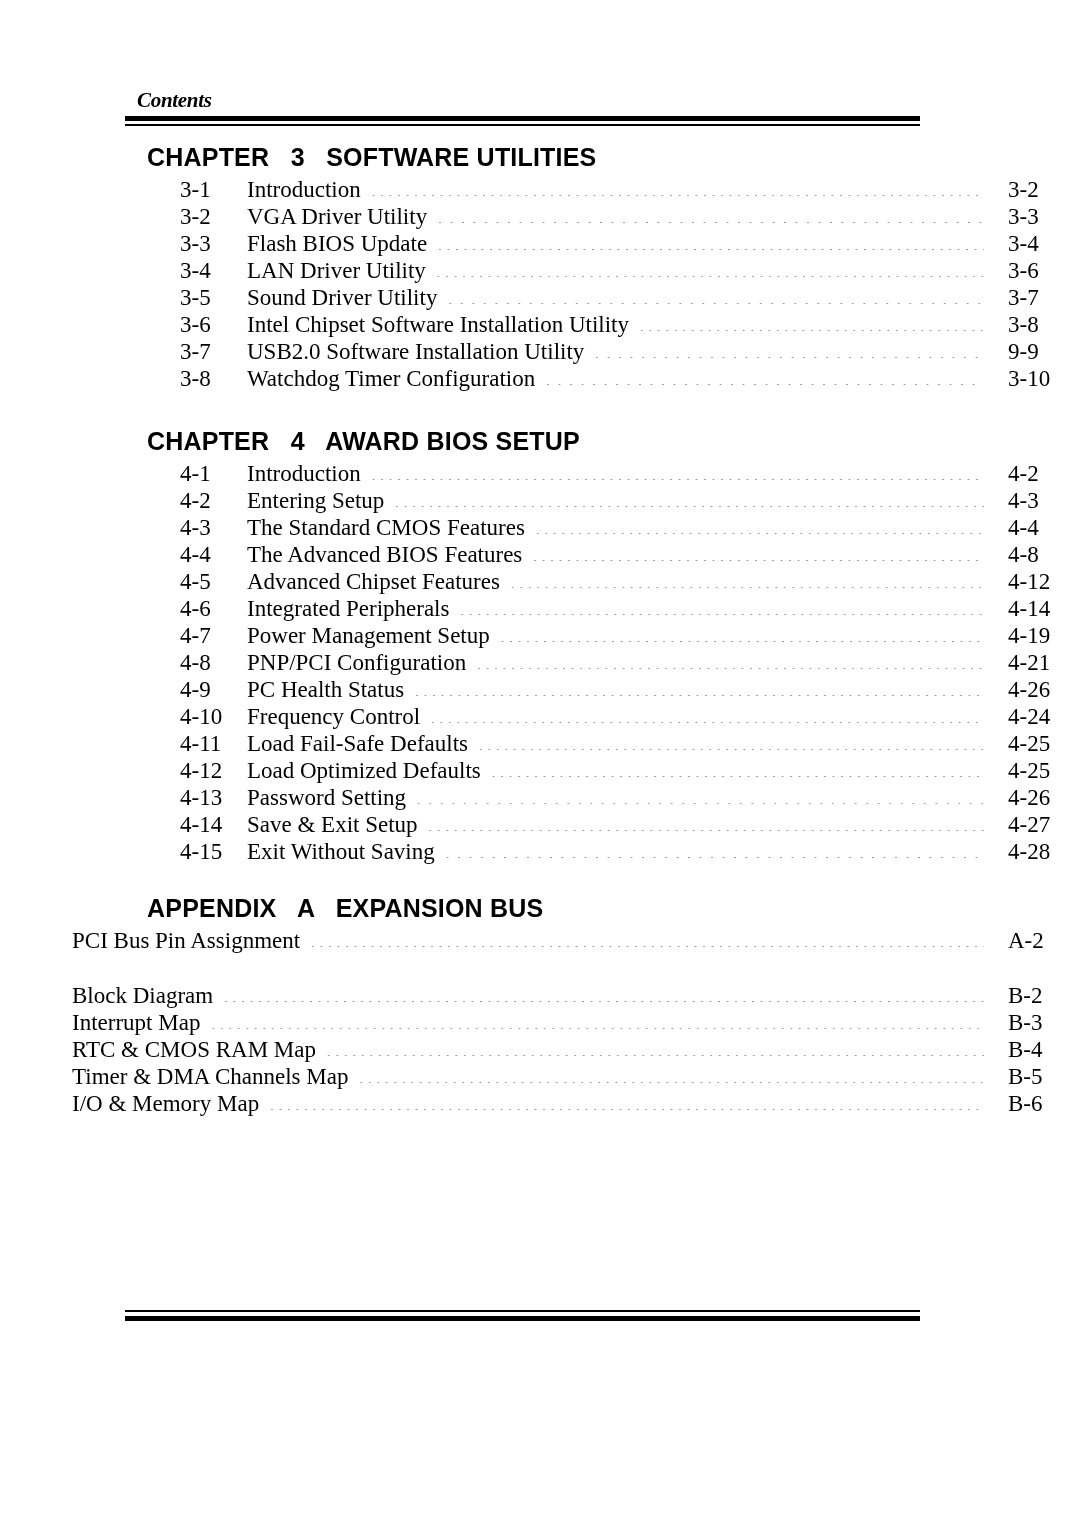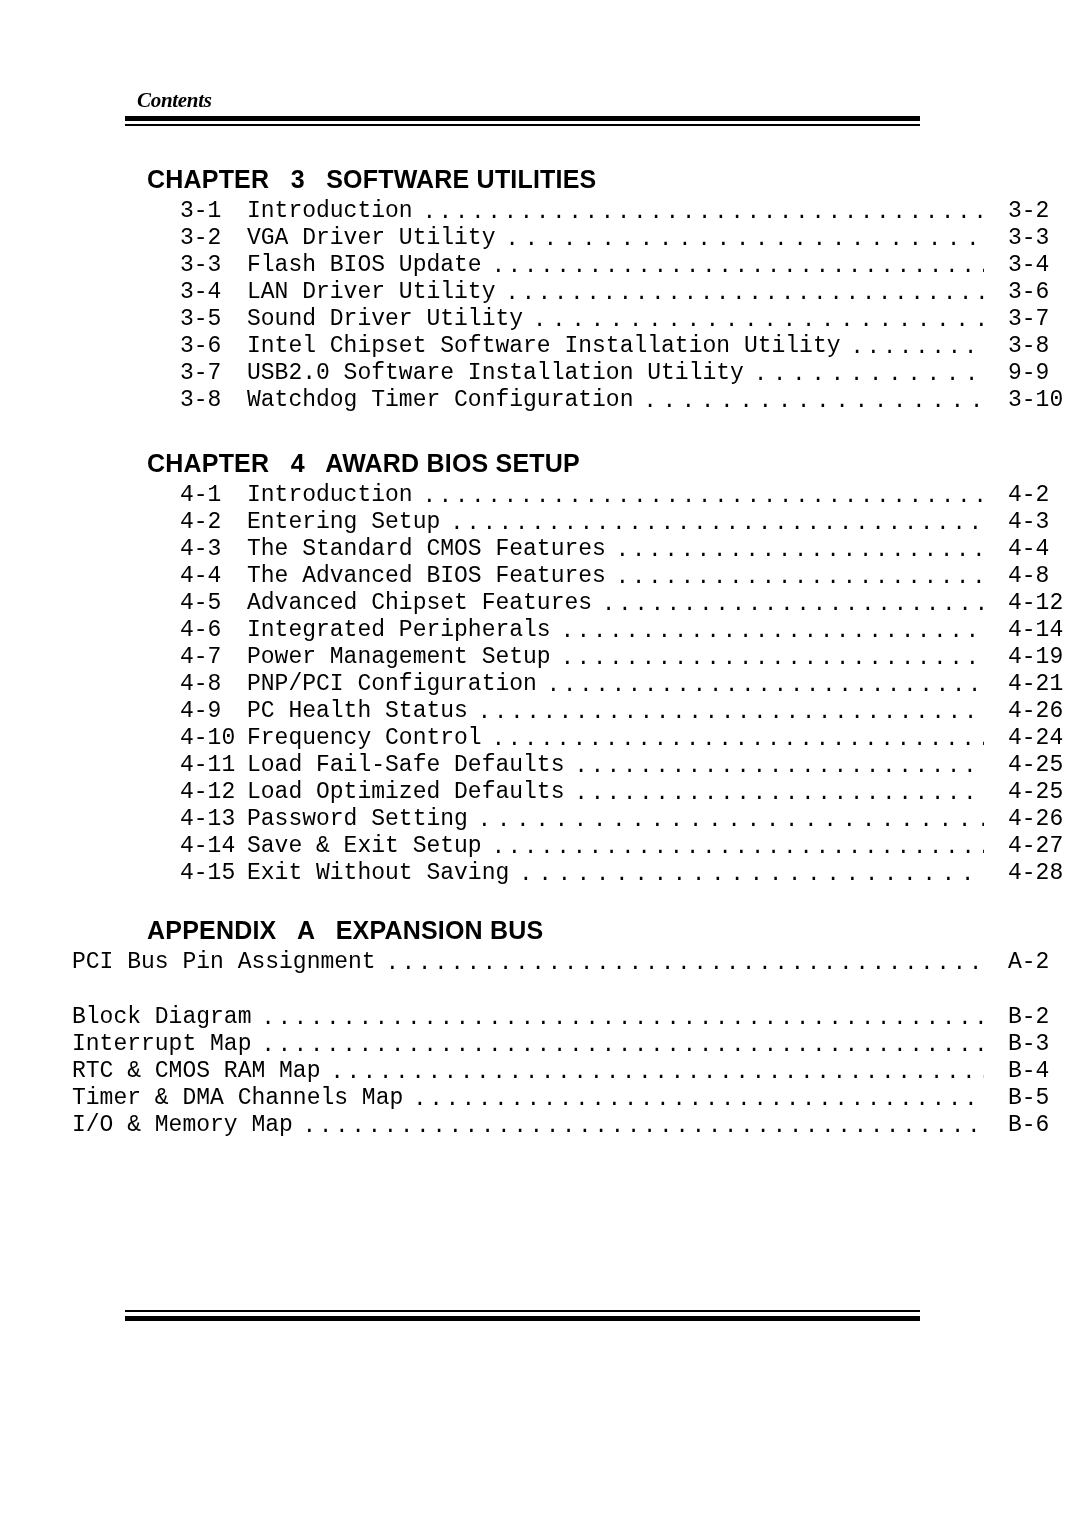--- a/index.html
+++ b/index.html
@@ -60,21 +60,21 @@
     position: absolute;
     left: 125px;
     top: 1310px;
     width: 795px;
   }
 
   
   .content {
     position: absolute;
     left: 0;
-    top: 164px;
+    top: 142px;
     width: 1080px;
   }
 
   .section { margin: 0; }
 
   .section-heading {
     font-family: "Liberation Sans", "DejaVu Sans", sans-serif;
     font-weight: bold;
     font-size: 25px;
     line-height: 30px;
@@ -90,21 +90,20 @@
     padding: 0;
   }
 
   .toc-row {
     display: flex;
     align-items: flex-end;
     height: 27px;
     font-size: 23px;
     line-height: 27px;
     white-space: nowrap;
-    font-family: Liberation Mono, monospace;
   }
 
   .toc-num {
     width: 67px;
     flex: 0 0 67px;
     margin-left: 180px;
     text-align: left;
   }
 
   

